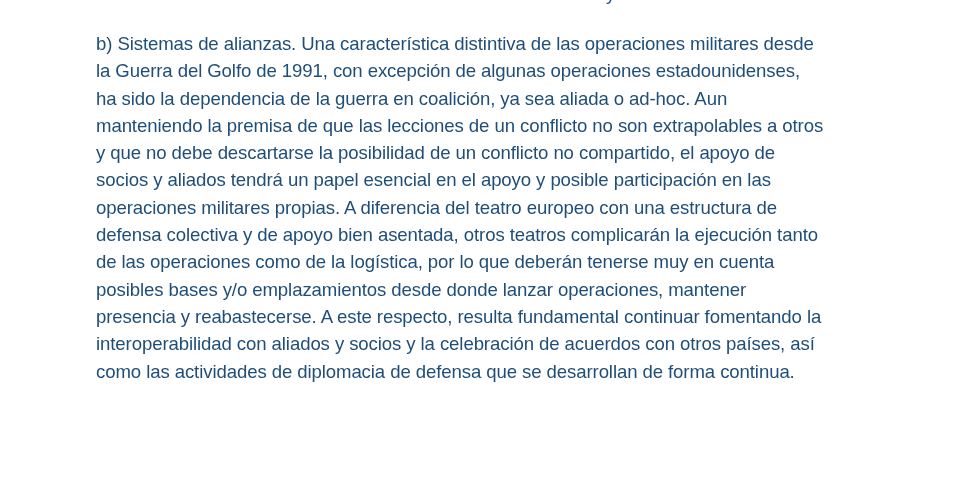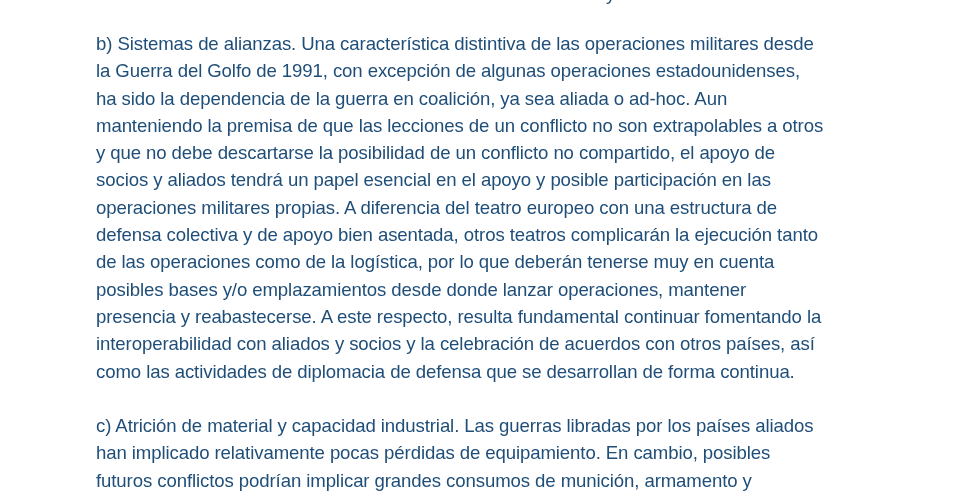--- a/index.html
+++ b/index.html
@@ -59,17 +59,14 @@
 manteniendo la premisa de que las lecciones de un conflicto no son extrapolables a otros
 y que no debe descartarse la posibilidad de un conflicto no compartido, el apoyo de
 socios y aliados tendrá un papel esencial en el apoyo y posible participación en las
 operaciones militares propias. A diferencia del teatro europeo con una estructura de
 defensa colectiva y de apoyo bien asentada, otros teatros complicarán la ejecución tanto
 de las operaciones como de la logística, por lo que deberán tenerse muy en cuenta
 posibles bases y/o emplazamientos desde donde lanzar operaciones, mantener
 presencia y reabastecerse. A este respecto, resulta fundamental continuar fomentando la
 interoperabilidad con aliados y socios y la celebración de acuerdos con otros países, así
 como las actividades de diplomacia de defensa que se desarrollan de forma continua.</p>
-      <p>c) Atrición de material y capacidad industrial. Las guerras libradas por los países aliados
-han implicado relativamente pocas pérdidas de equipamiento. En cambio, posibles
-futuros conflictos podrían implicar grandes consumos de munición, armamento y</p>
     </div>
 </div>
 
 </body></html>

